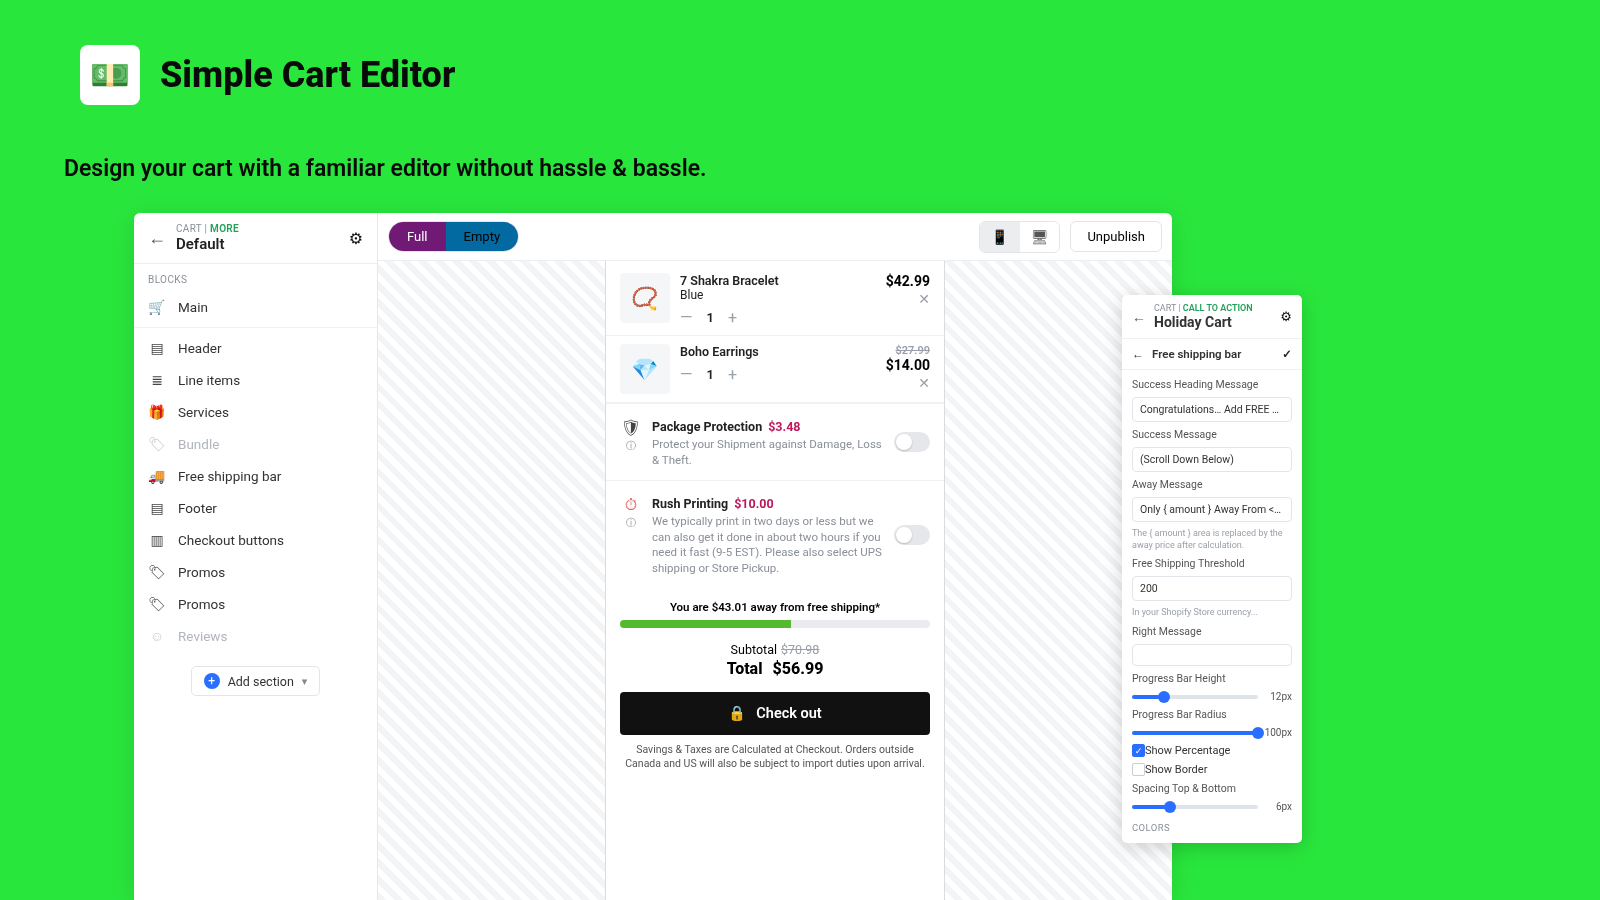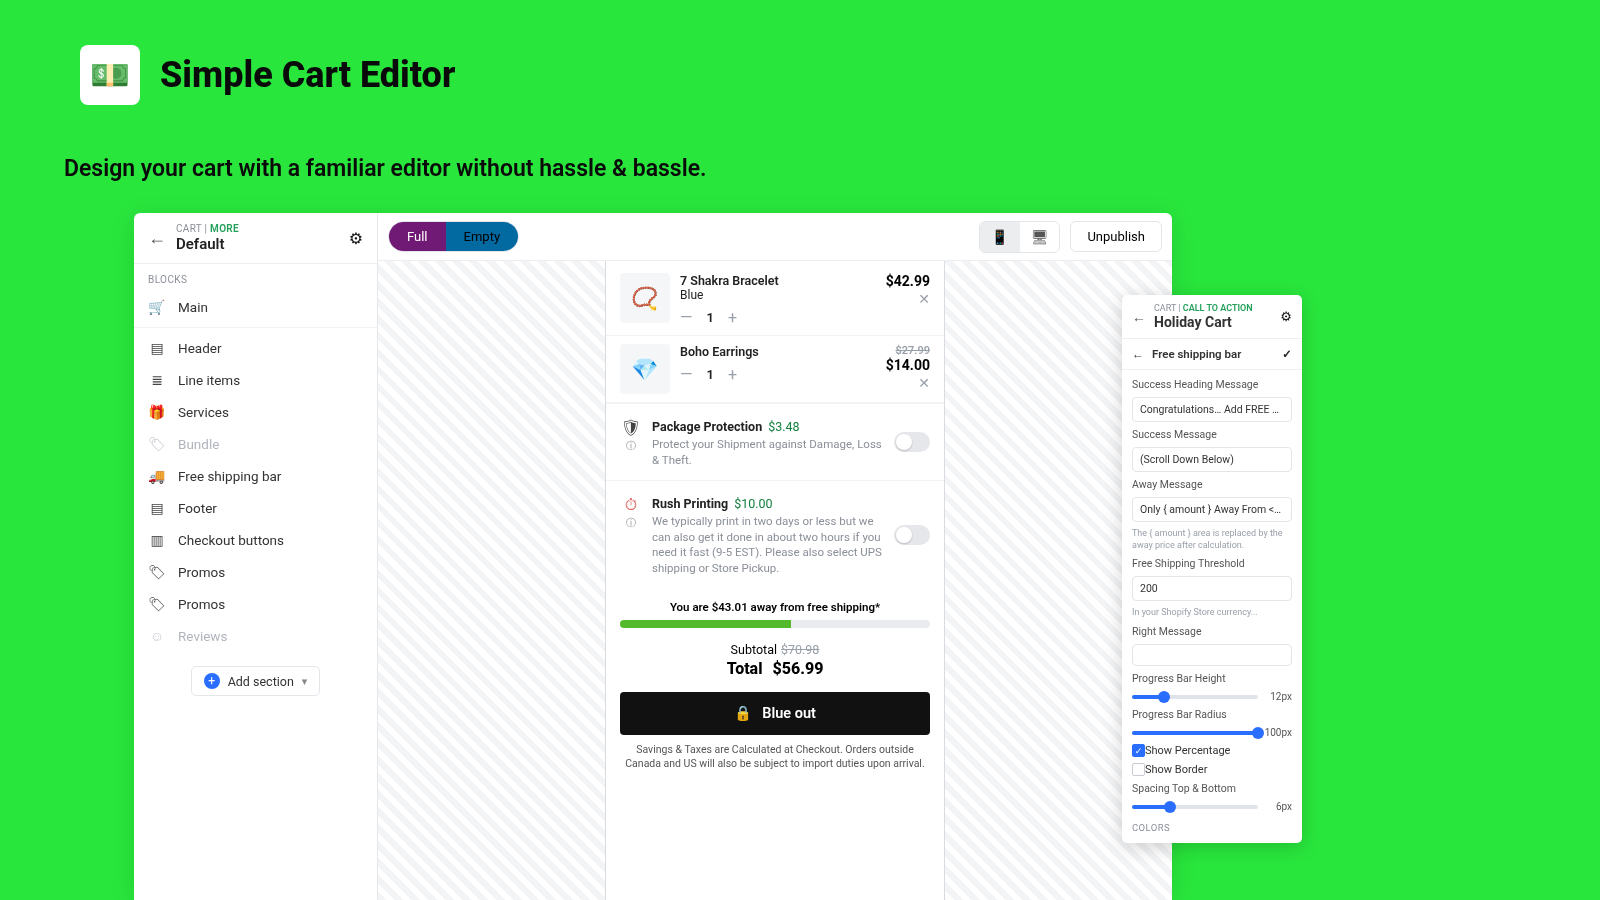--- a/index.html
+++ b/index.html
@@ -61,21 +61,21 @@
 .line-rt { text-align:right; }
 .price { font-size:14px; font-weight:700; }
 .close { color:#9aa0aa; font-size:14px; margin-top:2px; cursor:pointer;}
 .old { text-decoration:line-through; color:#9aa0aa; font-size:11px; font-weight:600;}
 
 .svc { display:flex; gap:10px; padding:12px 14px; border-top:1px solid #f1f2f4;}
 .svc-ic { font-size:16px; color:#444; width:22px; text-align:center; padding-top:2px;}
 .svc-ic.red { color:#e04545; }
 .svc-mid { flex:1; }
 .svc-t { font-size:12.5px; font-weight:700; color:#222; display:inline;}
-.svc-p { color:#15803d; font-weight:400; font-size:12.5px; margin-left:6px;}
+.svc-p { color:#be185d; font-weight:700; font-size:12.5px; margin-left:6px;}
 .svc-d { font-size:11.5px; color:#8a8f98; margin-top:2px; line-height:1.35;}
 .toggle { width:36px; height:20px; border-radius:20px; background:#e6e7eb; position:relative; align-self:center; cursor:pointer;}
 .toggle::after{content:"";position:absolute;left:2px;top:2px;width:16px;height:16px;background:#fff;border-radius:50%;box-shadow:0 1px 2px rgba(0,0,0,.2);}
 
 .shipmsg { font-size:11.5px; font-weight:600; text-align:center; padding:12px 8px 6px;}
 .pbar { height:8px; background:#e9ebef; border-radius:8px; margin:0 14px 10px; overflow:hidden;}
 .pbar > div { height:100%; background:#55b92e; width:55%; }
 
 .totals { text-align:center; padding:4px 0 8px;}
 .sub { font-size:12.5px; }
@@ -247,21 +247,21 @@
         <div class="shipmsg">You are $43.01 away from free shipping*</div>
         <div class="pbar">
             <div></div>
           </div>
         <div class="totals">
           <div class="sub"><span>Subtotal</span><span class="o">$70.98</span></div>
           <div class="tot"><span>Total</span><span class="v">$56.99</span></div>
         </div>
         <button class="checkout">
           <span>🔒</span>
-          <span>Blue out</span>
+          <span>Check out</span>
         </button>
         <div class="foot">Savings &amp; Taxes are Calculated at Checkout. Orders outside Canada and US will also be subject to import duties upon arrival.</div>
       </div>
     </div>
   </div>
 </div>
 
 <div class="insp">
   <div class="hd">
     <span class="back" style="font-size:14px;">←</span>

